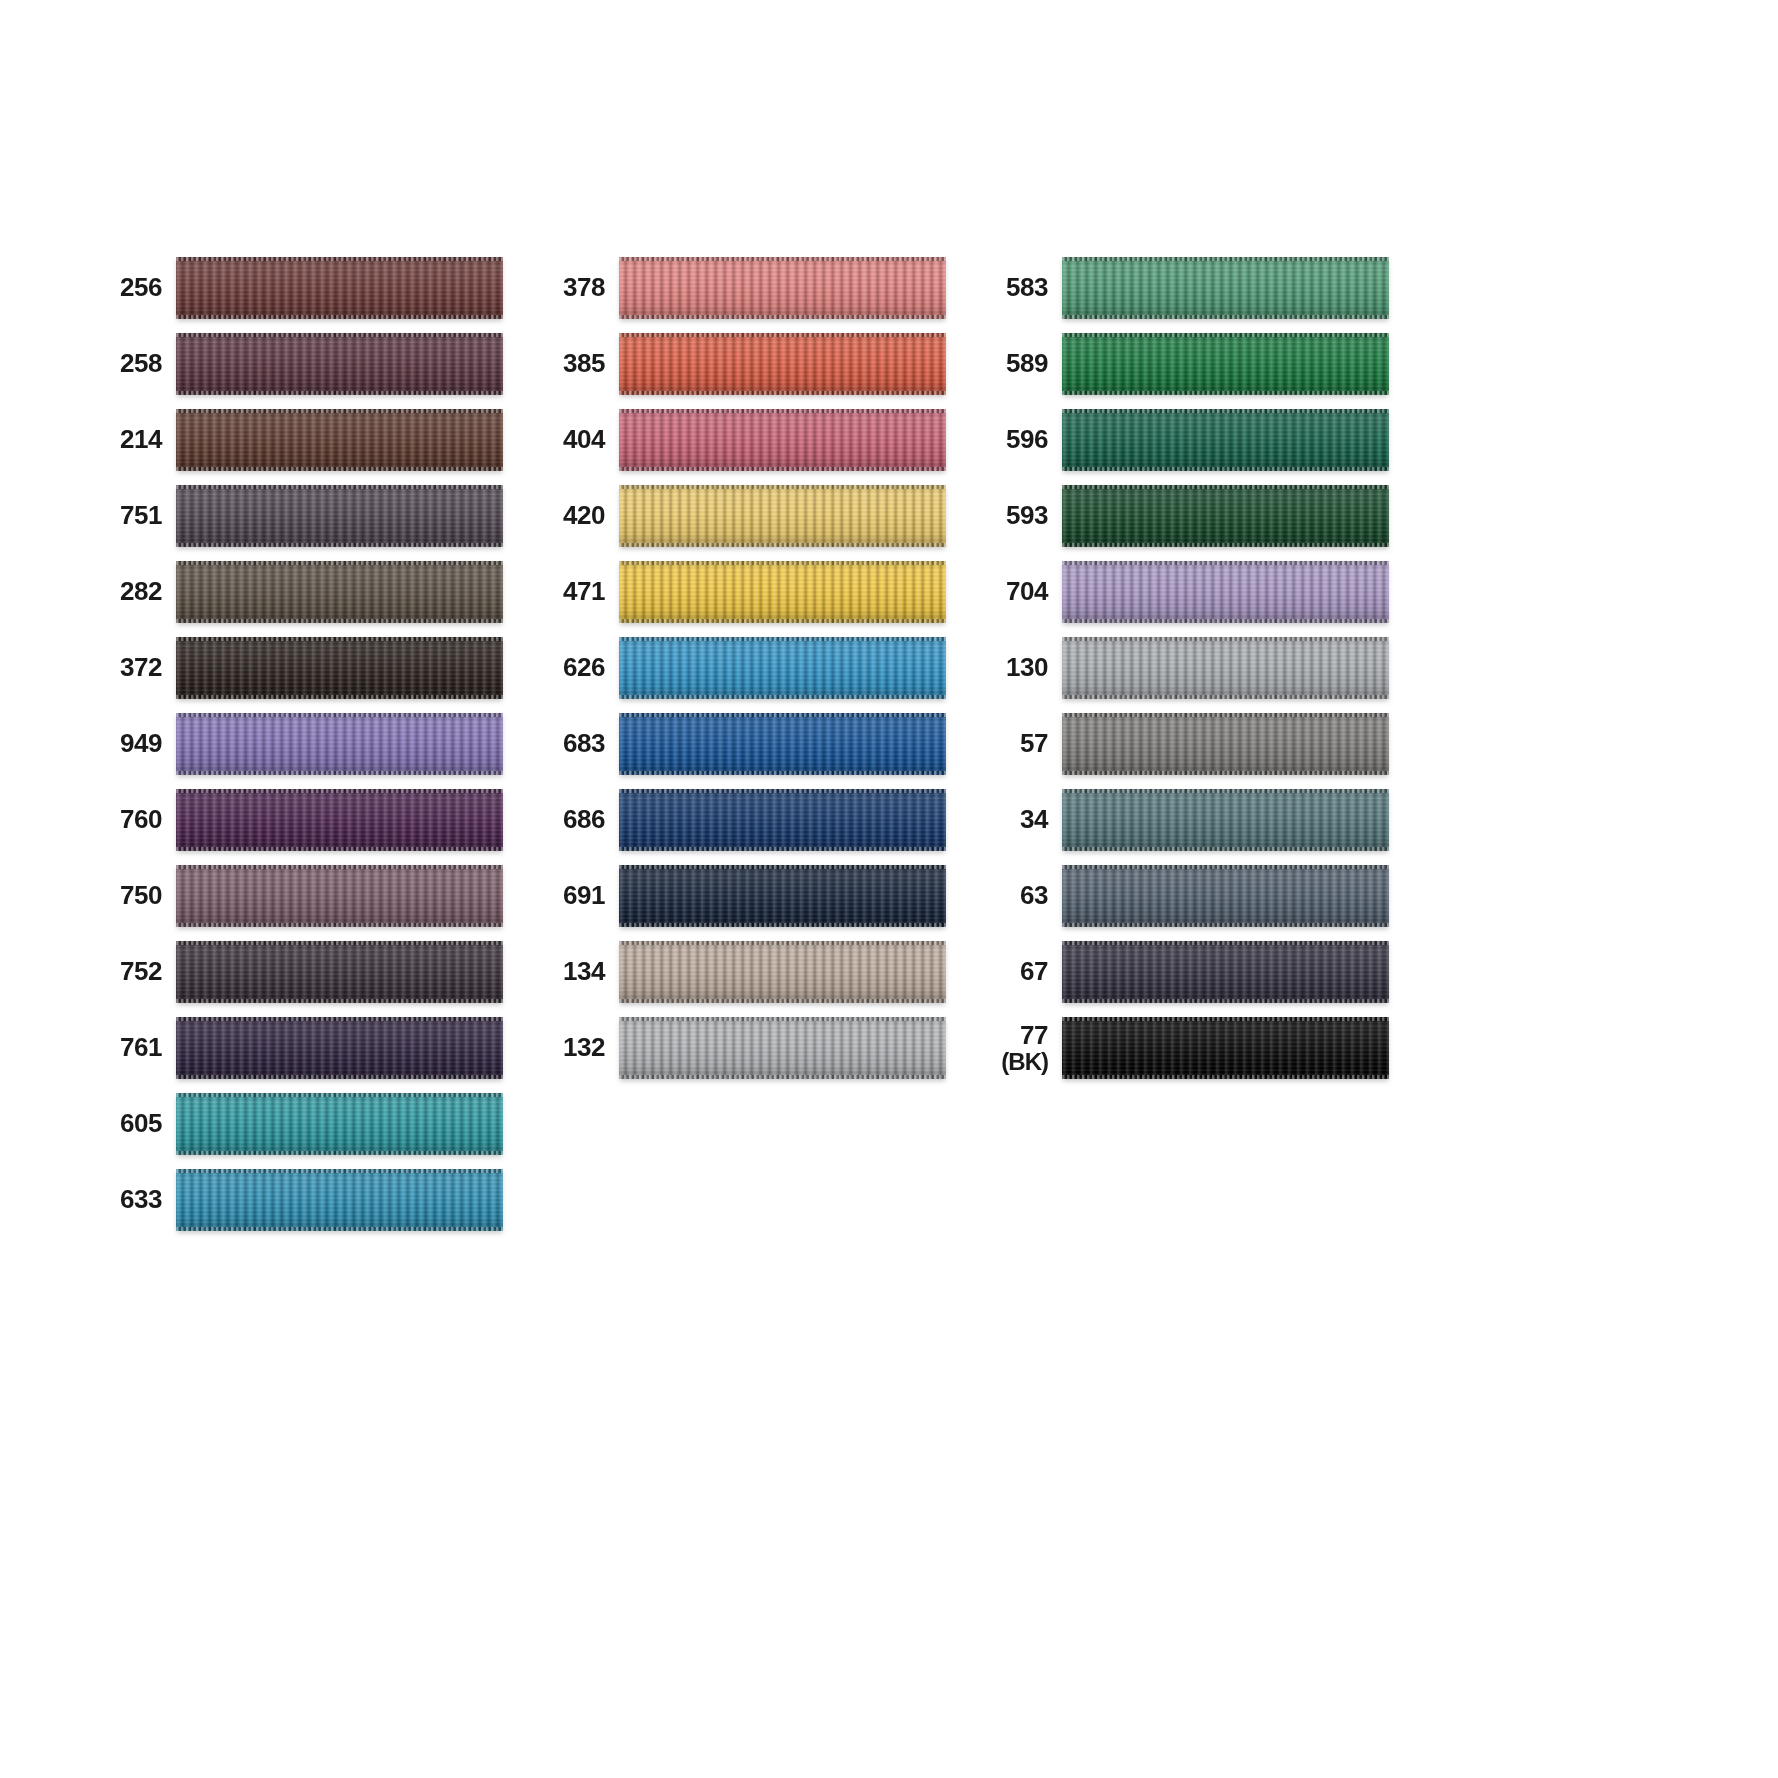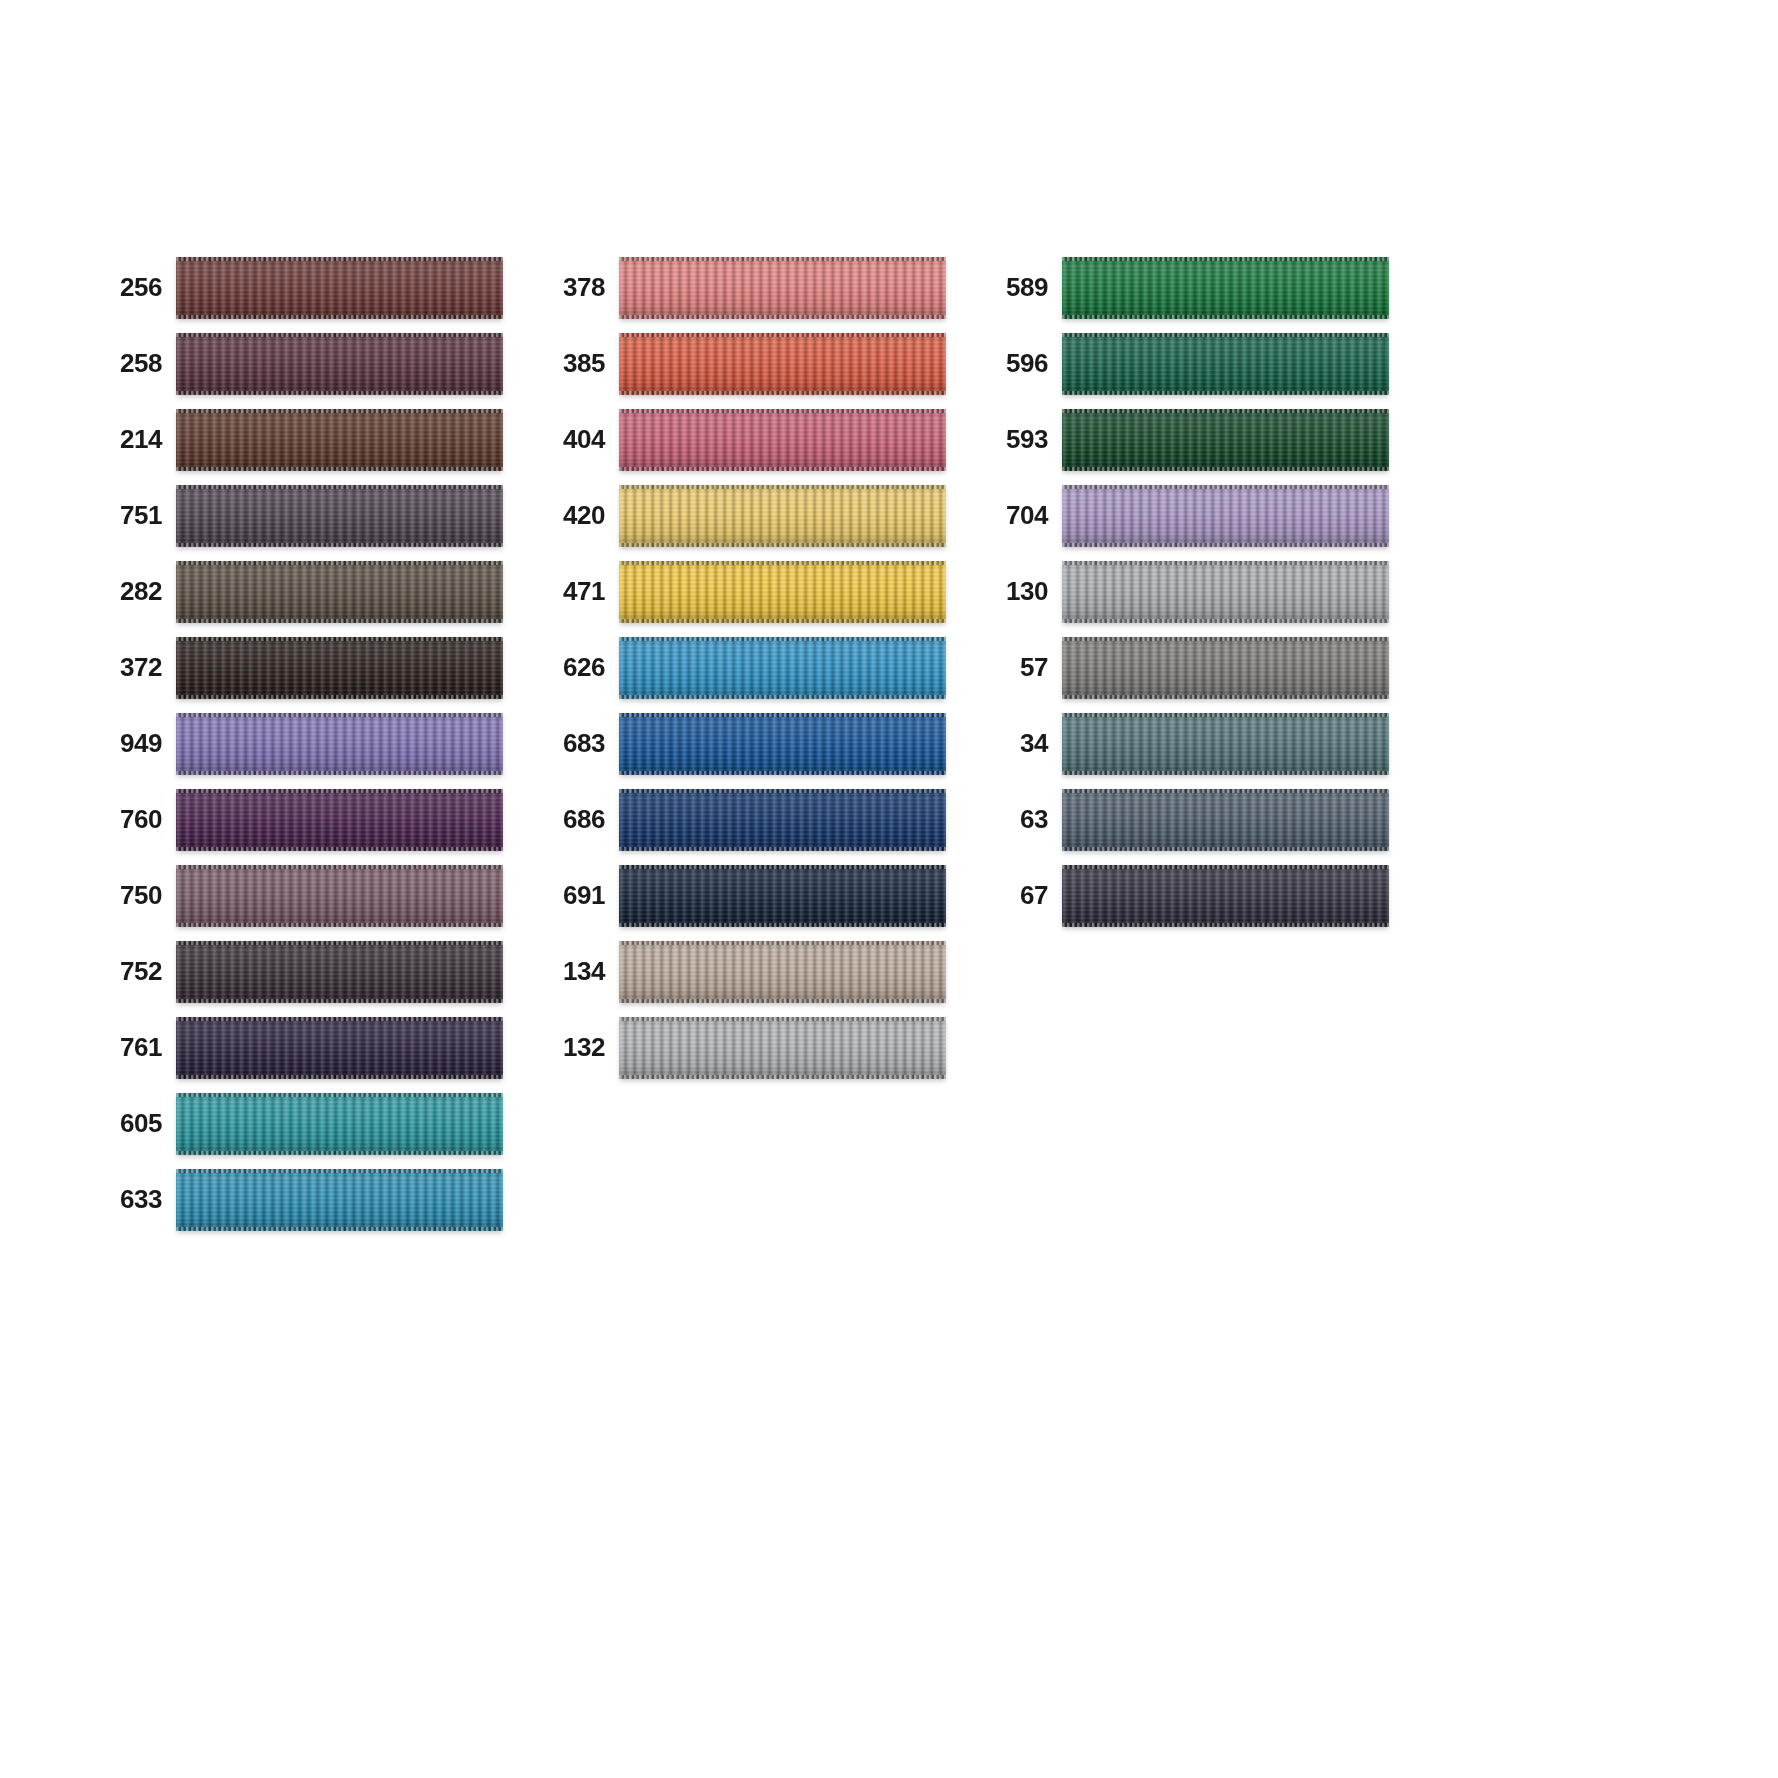--- a/index.html
+++ b/index.html
@@ -454,20 +454,33 @@
             <div class="shade"></div>
             <div class="edge-top"></div>
             <div class="edge-bot"></div>
           </div>
         </div>
       </div>
     </div>
 
     <div class="swatch-column">
       <div class="swatch-row">
+        <div class="code-cell">583</div>
+        <div class="ribbon-wrap">
+          <div class="ribbon">
+            <div class="base" style="background: rgb(77, 154, 116);"></div>
+            <div class="ribs"></div>
+            <div class="weft"></div>
+            <div class="shade"></div>
+            <div class="edge-top"></div>
+            <div class="edge-bot"></div>
+          </div>
+        </div>
+      </div>
+      <div class="swatch-row">
         <div class="code-cell">589</div>
         <div class="ribbon-wrap">
           <div class="ribbon">
             <div class="base" style="background: rgb(22, 121, 62);"></div>
             <div class="ribs"></div>
             <div class="weft"></div>
             <div class="shade"></div>
             <div class="edge-top"></div>
             <div class="edge-bot"></div>
           </div>
@@ -562,20 +575,36 @@
             <div class="edge-top"></div>
             <div class="edge-bot"></div>
           </div>
         </div>
       </div>
       <div class="swatch-row">
         <div class="code-cell">67</div>
         <div class="ribbon-wrap">
           <div class="ribbon">
             <div class="base" style="background: rgb(51, 48, 63);"></div>
+            <div class="ribs"></div>
+            <div class="weft"></div>
+            <div class="shade"></div>
+            <div class="edge-top"></div>
+            <div class="edge-bot"></div>
+          </div>
+        </div>
+      </div>
+      <div class="swatch-row">
+        <div class="code-cell">
+          <span>77</span>
+          <span class="sub">(BK)</span>
+        </div>
+        <div class="ribbon-wrap">
+          <div class="ribbon">
+            <div class="base" style="background: rgb(5, 5, 5);"></div>
             <div class="ribs"></div>
             <div class="weft"></div>
             <div class="shade"></div>
             <div class="edge-top"></div>
             <div class="edge-bot"></div>
           </div>
         </div>
       </div>
     </div>
 

